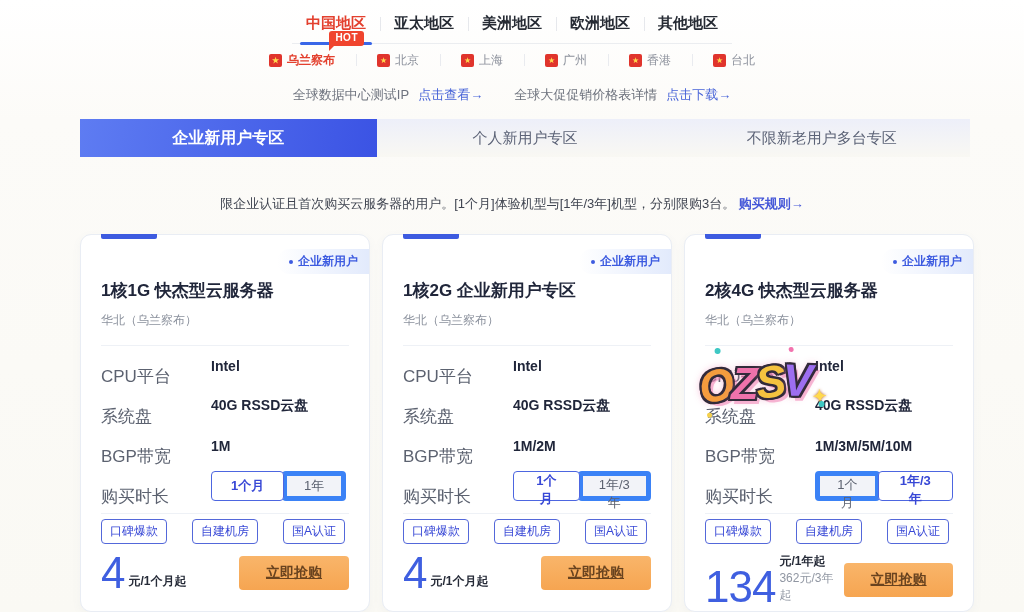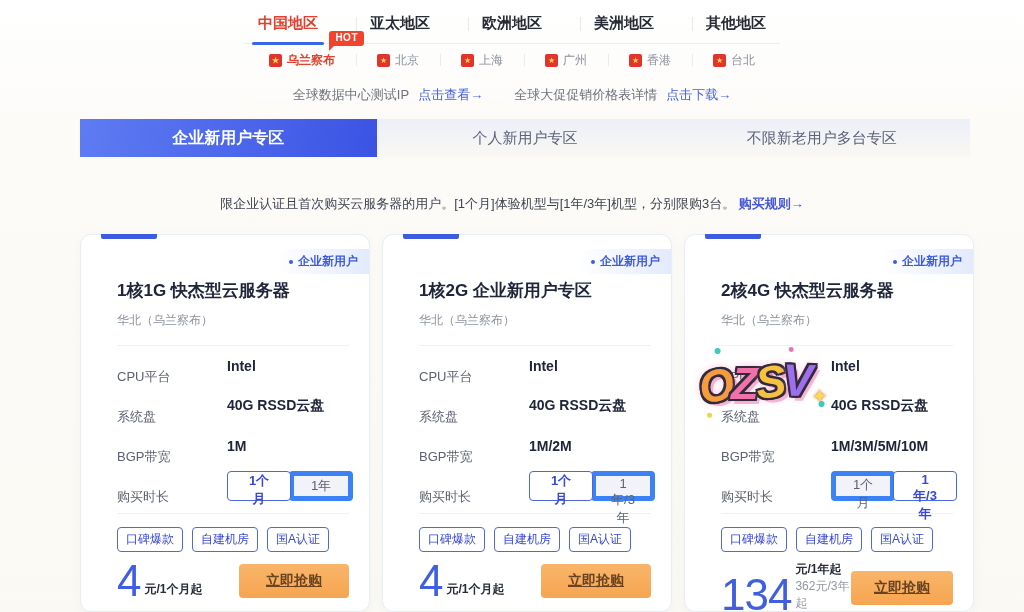--- a/index.html
+++ b/index.html
@@ -2,21 +2,21 @@
 <html><head>
 <meta charset="utf-8">
 <style>
   * { margin:0; padding:0; box-sizing:border-box; }
   body { font-family:"Liberation Sans", sans-serif; }
   .page { width:1024px; height:612px; position:relative; overflow:hidden;
           background:linear-gradient(180deg,#ffffff 0px,#fcfbf8 120px,#faf9f4 100%); }
 
   
   .region-tabs { display:flex; justify-content:center; width:fit-content; margin:0 auto;
-                 padding-top:8px; border-bottom:1px solid #ebedf0;gap:24px; }
+                 padding-top:8px; border-bottom:1px solid #ebedf0; }
   .region-tab { width:88px; text-align:center; font-size:15px; font-weight:bold; color:#262b34;
                 padding:6px 0 10px; position:relative; cursor:pointer; }
   .region-tab + .region-tab::before { content:''; position:absolute; left:0; top:9px; width:1px; height:14px; background:#e6e8ec; }
   .region-tab.active { color:#e3402e; }
   .region-tab.active::after { content:''; position:absolute; left:8px; right:8px; bottom:-2px; height:3px; background:#3a67e8; border-radius:2px; }
 
   
   .city-row { display:flex; justify-content:center; align-items:center; margin-top:6px; }
   .city-item { display:flex; align-items:center; gap:5px; font-size:12px; color:#8b909b;
                padding:2px 21px; position:relative; cursor:pointer; }
@@ -44,42 +44,42 @@
   .zone-tab.active { background:linear-gradient(100deg,#5e7cf2 0%,#3b53e4 100%);
                      color:#fff; font-weight:bold; font-size:16px; }
 
   
   .notice { text-align:center; margin-top:38px; font-size:13px; color:#3f4450; }
   .notice-link { color:#4658d8; font-weight:bold; cursor:pointer; text-decoration:none; }
 
   
   .cards { display:flex; justify-content:space-between; width:894px; margin:21px 0 0 80px; }
   .card { width:290px; height:378px; background:#fff; border:1px solid #e9edf4; border-radius:11px;
-          position:relative; box-shadow:0 3px 10px rgba(100,110,150,.05);padding-left:16px; }
+          position:relative; box-shadow:0 3px 10px rgba(100,110,150,.05); }
   .card-topbar { position:absolute; top:-1px; left:20px; width:56px; height:5px; background:#3d5be0; border-radius:0 0 2px 2px; }
   .card-badge { position:absolute; top:14px; right:0; display:flex; align-items:center; gap:5px;
                 padding:4px 11px 4px 12px; border-radius:13px 0 0 13px;
                 background:linear-gradient(90deg,rgba(255,255,255,.2) 0%,#e2eafc 100%);
                 color:#3d5be0; font-size:12px; font-weight:bold; }
   .badge-dot { width:4px; height:4px; border-radius:50%; background:#3d5be0; }
   .card-title { margin:44px 20px 0; font-size:17px; font-weight:bold; color:#20263a; }
   .card-region { margin:10px 20px 0; font-size:12px; color:#8b919d; }
   .divider { margin:16px 20px 0; border-top:1px solid #eef1f6; }
   .divider2 { margin:7px 20px 0; border-top:1px solid #eef1f6; }
   .spec-row { display:flex; align-items:center; margin:0 20px; height:40px; }
-  .spec-label { width:110px; font-size:13px; color:#5c6270; flex:0 0 110px;margin-top:21px; }
+  .spec-label { width:110px; font-size:17px; color:#5c6270; flex:0 0 110px;margin-top:21px; }
   .spec-value { font-size:14px; font-weight:bold; color:#20263a; }
   .duration-group { display:flex; align-items:center; }
   .dur-btn { height:30px; min-width:64px; padding:0 14px; font-size:13px; border-radius:4px;
              border:5px solid #3b82f6; background:#f2f3f8; color:#5c6270; cursor:pointer;
              font-family:inherit; }
   .dur-btn.selected { background:#fff; border:1px solid #4d66e0; color:#3848d6; font-weight:bold;
                       padding:0 19px; position:relative; z-index:1; }
   .dur-btn + .dur-btn { margin-left:-2px; }
-  .tags { display:flex; gap:9px; margin:13px 20px 0; }
+  .tags { display:flex; gap:25px; margin:5px 20px 0; }
   .tag { border:1px solid #5468da; color:#3848d6; background:#fff; font-size:12px;
          padding:3px 8px; border-radius:4px; }
   .price-row { display:flex; align-items:center; justify-content:space-between; margin:9px 20px 0; }
   .price { display:flex; align-items:flex-end; gap:4px; }
   .price-num { font-size:44px; line-height:.92; color:#3f5fe0; letter-spacing:-1px; }
   .price-units { display:flex; flex-direction:column; padding-bottom:3px; }
   .unit-main { font-size:12px; color:#262b38; font-weight:bold; }
   .unit-sub { font-size:12px; color:#9096a2; }
   .unit-sub:empty { display:none; }
   .buy-btn { width:110px; height:34px; border:none; border-radius:4px; cursor:pointer;
@@ -107,22 +107,22 @@
   .wm-d4 { width:6px; height:6px; background:#3ec8c4; top:48px; left:118px; }
 </style>
 </head>
 <body>
 
 <div class="page">
 
   <nav class="region-tabs">
     <div class="region-tab active">中国地区</div>
     <div class="region-tab">亚太地区</div>
+    <div class="region-tab">美洲地区</div>
     <div class="region-tab">欧洲地区</div>
-    <div class="region-tab">美洲地区</div>
     <div class="region-tab">其他地区</div>
   </nav>
 
   <div class="city-row">
     <div class="city-item active">
       <span class="flag">★</span>
       <span>乌兰察布</span>
       <span class="hot-badge">HOT</span>
     </div>
     <div class="city-item">

